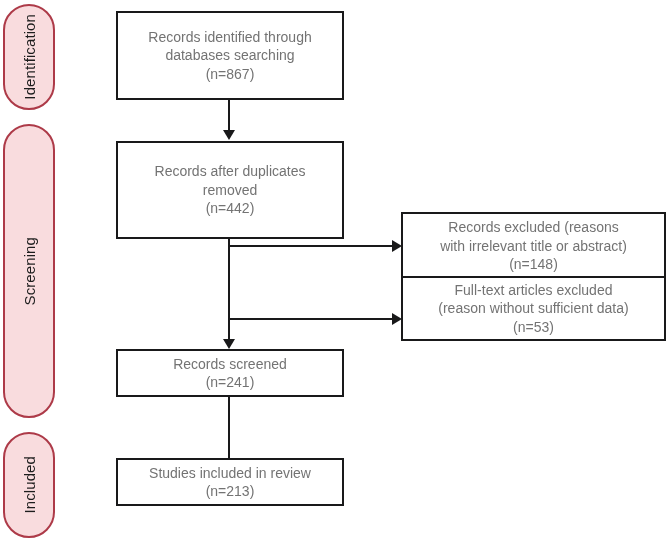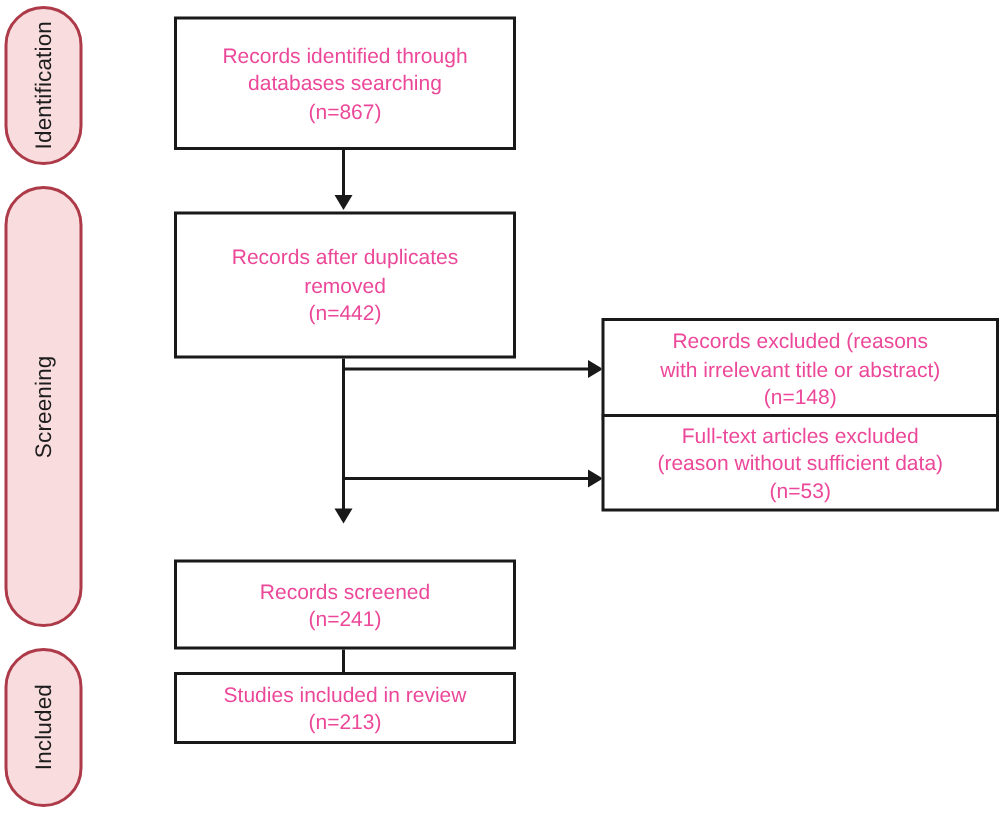--- a/index.html
+++ b/index.html
@@ -45,21 +45,21 @@
     border: 2px solid #19191a;
     box-sizing: border-box;
     display: flex;
     align-items: center;
     justify-content: center;
     padding: 2px 6px;
   }
   .flow-box .box-text {
     font-size: 14px;
     line-height: 18.5px;
-    color: #ec4899;
+    color: #737373;
     text-align: center;
     white-space: pre-line;
   }
 
   
   .conn-v {
     position: absolute;
     width: 2px;
     background: #19191a;
   }
@@ -134,23 +134,23 @@
 with irrelevant title or abstract)
 (n=148)</span>
   </div>
 
   <div class="flow-box" style="left:401px; top:276px; width:265px; height:65px;">
     <span class="box-text">Full-text articles excluded
 (reason without sufficient data)
 (n=53)</span>
   </div>
 
-  <div class="flow-box" style="left:116px; top:349px; width:228px; height:60px;margin-top:24px;">
+  <div class="flow-box" style="left:116px; top:349px; width:228px; height:48px;">
     <span class="box-text">Records screened
 (n=241)</span>
   </div>
 
-  <div class="flow-box" style="left:116px; top:448px; width:228px; height:48px;">
+  <div class="flow-box" style="left:116px; top:458px; width:228px; height:48px;">
     <span class="box-text">Studies included in review
 (n=213)</span>
   </div>
 
 </div>
 
 </body></html>

